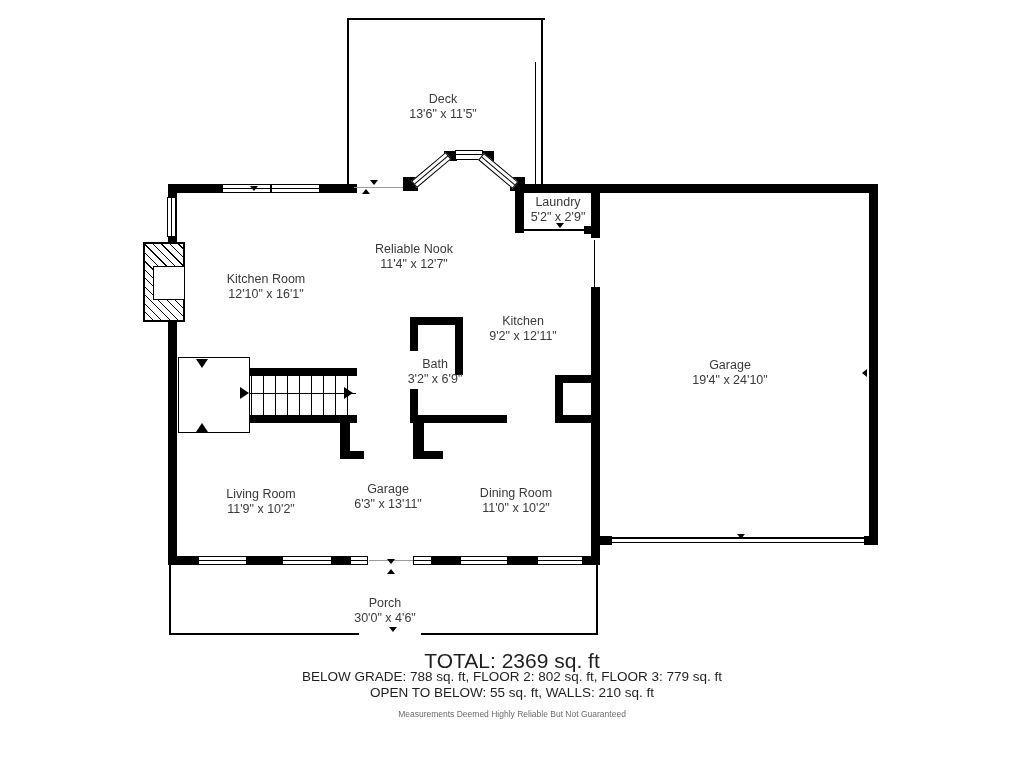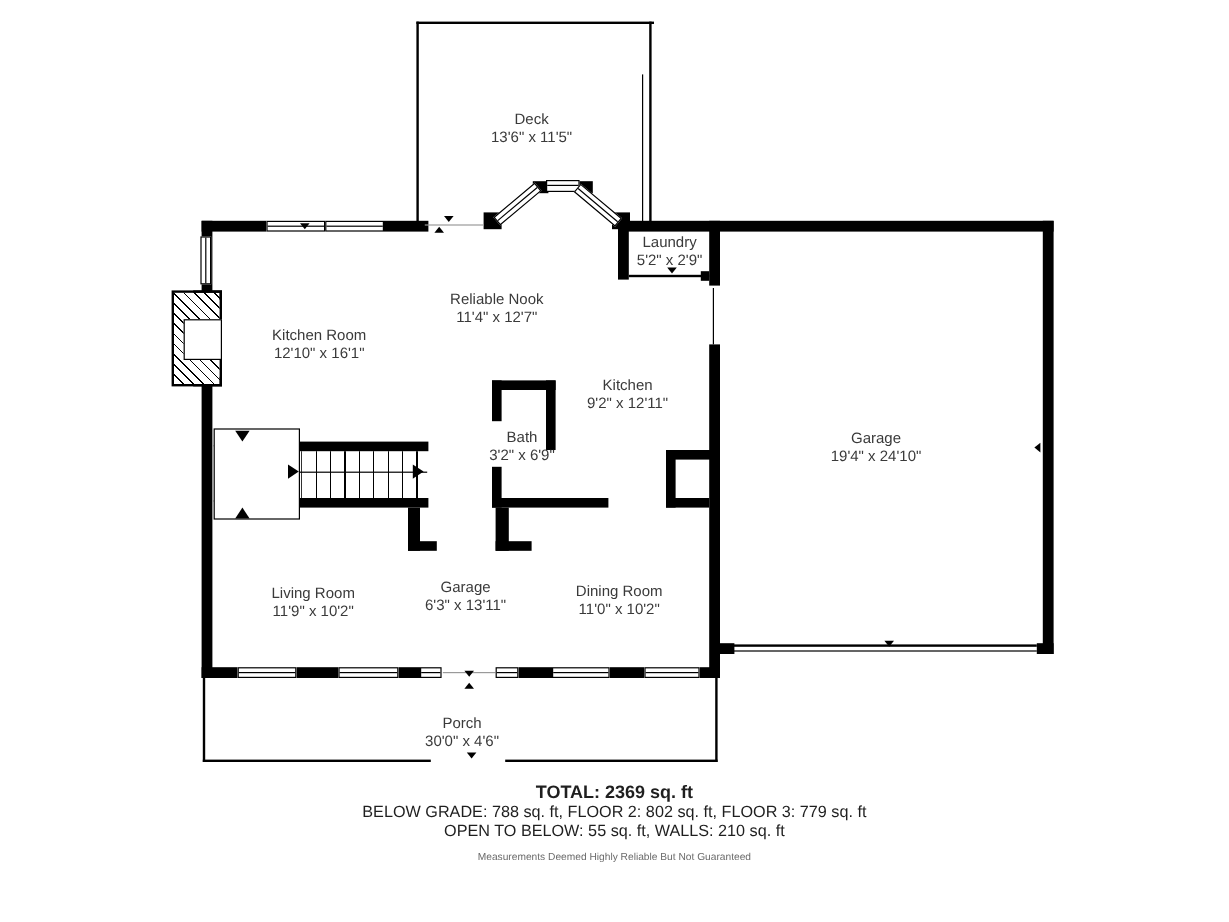--- a/index.html
+++ b/index.html
@@ -23,21 +23,21 @@
   .tick.d{border-left:4px solid transparent;border-right:4px solid transparent;border-top:5px solid #000;}
   .tick.u{border-left:4px solid transparent;border-right:4px solid transparent;border-bottom:5px solid #000;}
   .tick.r{border-top:4px solid transparent;border-bottom:4px solid transparent;border-left:5px solid #000;}
   .tick.l{border-top:4px solid transparent;border-bottom:4px solid transparent;border-right:5px solid #000;}
   .tick.big.d{border-left-width:6px;border-right-width:6px;border-top-width:9px;}
   .tick.big.u{border-left-width:6px;border-right-width:6px;border-bottom-width:9px;}
   .tick.big.r{border-top-width:6px;border-bottom-width:6px;border-left-width:9px;}
   .room-label{position:absolute;transform:translate(-50%,-50%);text-align:center;
               color:#3a3a3a;font-size:12.5px;line-height:15px;white-space:nowrap;z-index:5;}
   .summary{position:absolute;left:0;top:652px;width:1024px;text-align:center;color:#1f1f1f;z-index:5;}
-  .summary .total{font-weight:bold;font-size:15px;line-height:17px;}
+  .summary .total{font-weight:normal;font-size:21px;line-height:17px;}
   .summary .sline{font-size:13.5px;line-height:16px;}
   .summary .disclaimer{font-size:8.5px;color:#6b6b6b;margin-top:8px;}
 </style>
 </head>
 <body>
 
 <div id="canvas">
 
   <div id="plan">
       <div class="wall" style="left: 168px; top: 184px; width: 54px; height: 9px;"></div>

